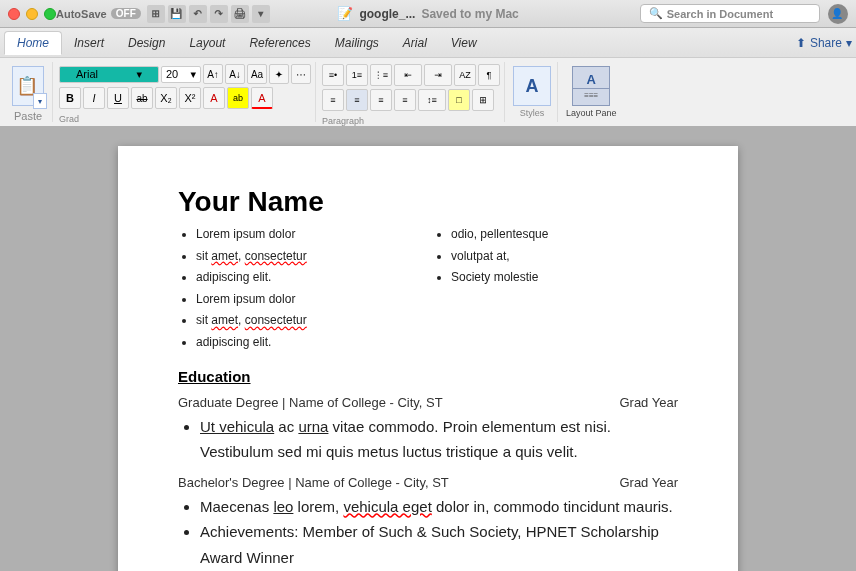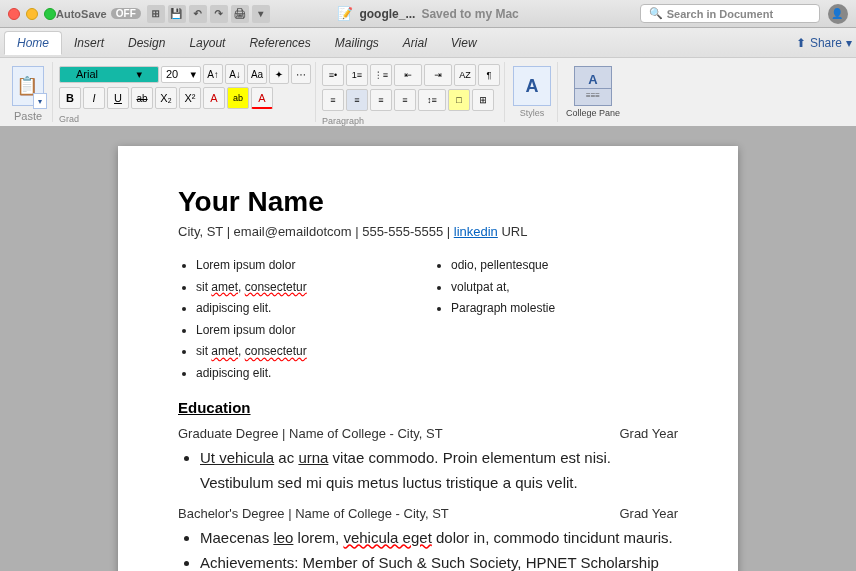--- a/index.html
+++ b/index.html
@@ -467,47 +467,44 @@
       <span style="font-size:18px;font-weight:bold;color:#2b579a;">A</span>
     </div>
     <span class="styles-label">Styles</span>
   </div>
 
   <div class="styles-pane-section">
     <div class="styles-pane-icon">
       <div style="font-size:13px;font-weight:bold;color:#2b579a;">A</div>
       <div style="font-size:8px;color:#555;border-top:1px solid #8a9aba;width:100%;text-align:center;padding-top:2px;">≡≡≡</div>
     </div>
-    <span class="styles-pane-label">College Pane</span>
+    <span class="styles-pane-label">Layout Pane</span>
   </div>
 </div>
 
 <div class="document-area">
   <div class="page-container">
     <div class="page">
 
       <div class="doc-name">Your Name</div>
 
-      <div class="doc-contact">
-        <span>City, ST | email@emaildotcom | 555-555-5555 | </span><span style="text-decoration:underline;color:#0563C1;">linkedin</span><span> URL</span>
-      </div>
 
       <div class="key-qual-grid">
         <div class="key-qual-col">
           <ul>
             <li>Lorem ipsum dolor</li>
             <li>sit <span class="wavy-underline">amet</span>, <span class="wavy-underline">consectetur</span></li>
             <li>adipiscing elit.</li>
           </ul>
         </div>
         <div class="key-qual-col">
           <ul>
             <li>odio, pellentesque</li>
             <li>volutpat at,</li>
-            <li>Paragraph molestie</li>
+            <li>Society molestie</li>
           </ul>
         </div>
         <div class="key-qual-col">
           <ul>
             <li>Lorem ipsum dolor</li>
             <li>sit <span class="wavy-underline">amet</span>, <span class="wavy-underline">consectetur</span></li>
             <li>adipiscing elit.</li>
           </ul>
         </div>
       </div>

